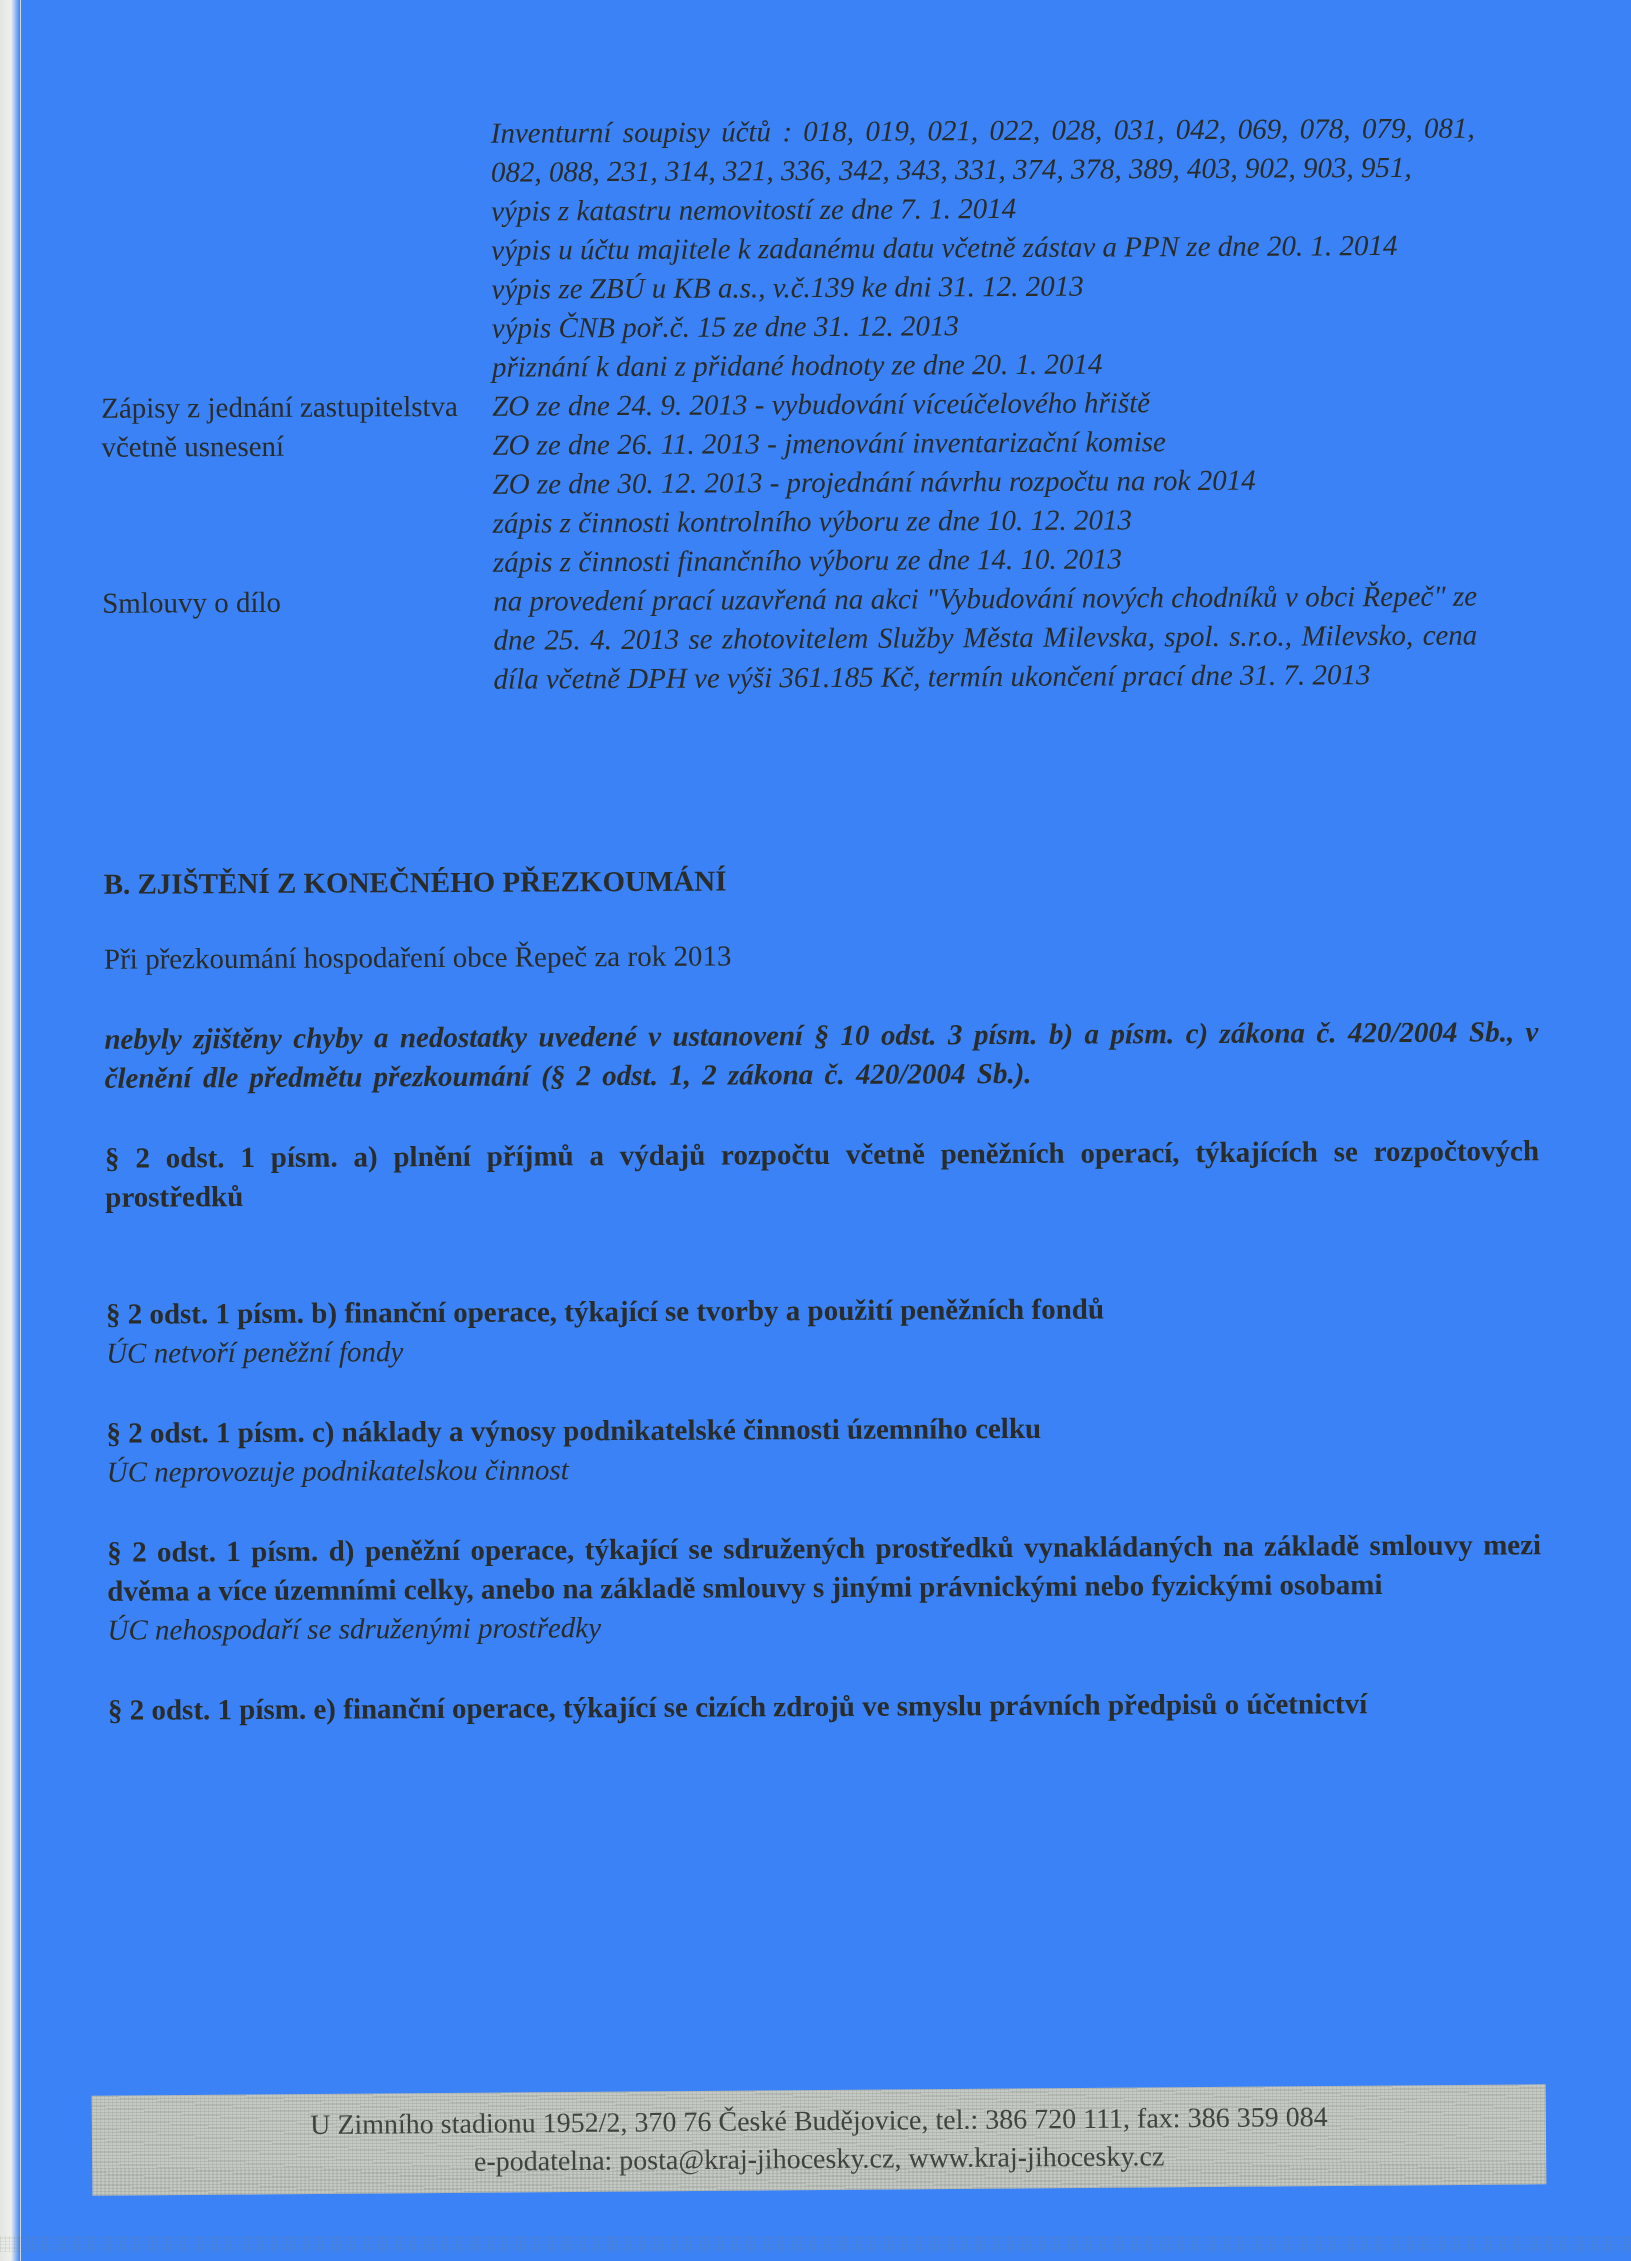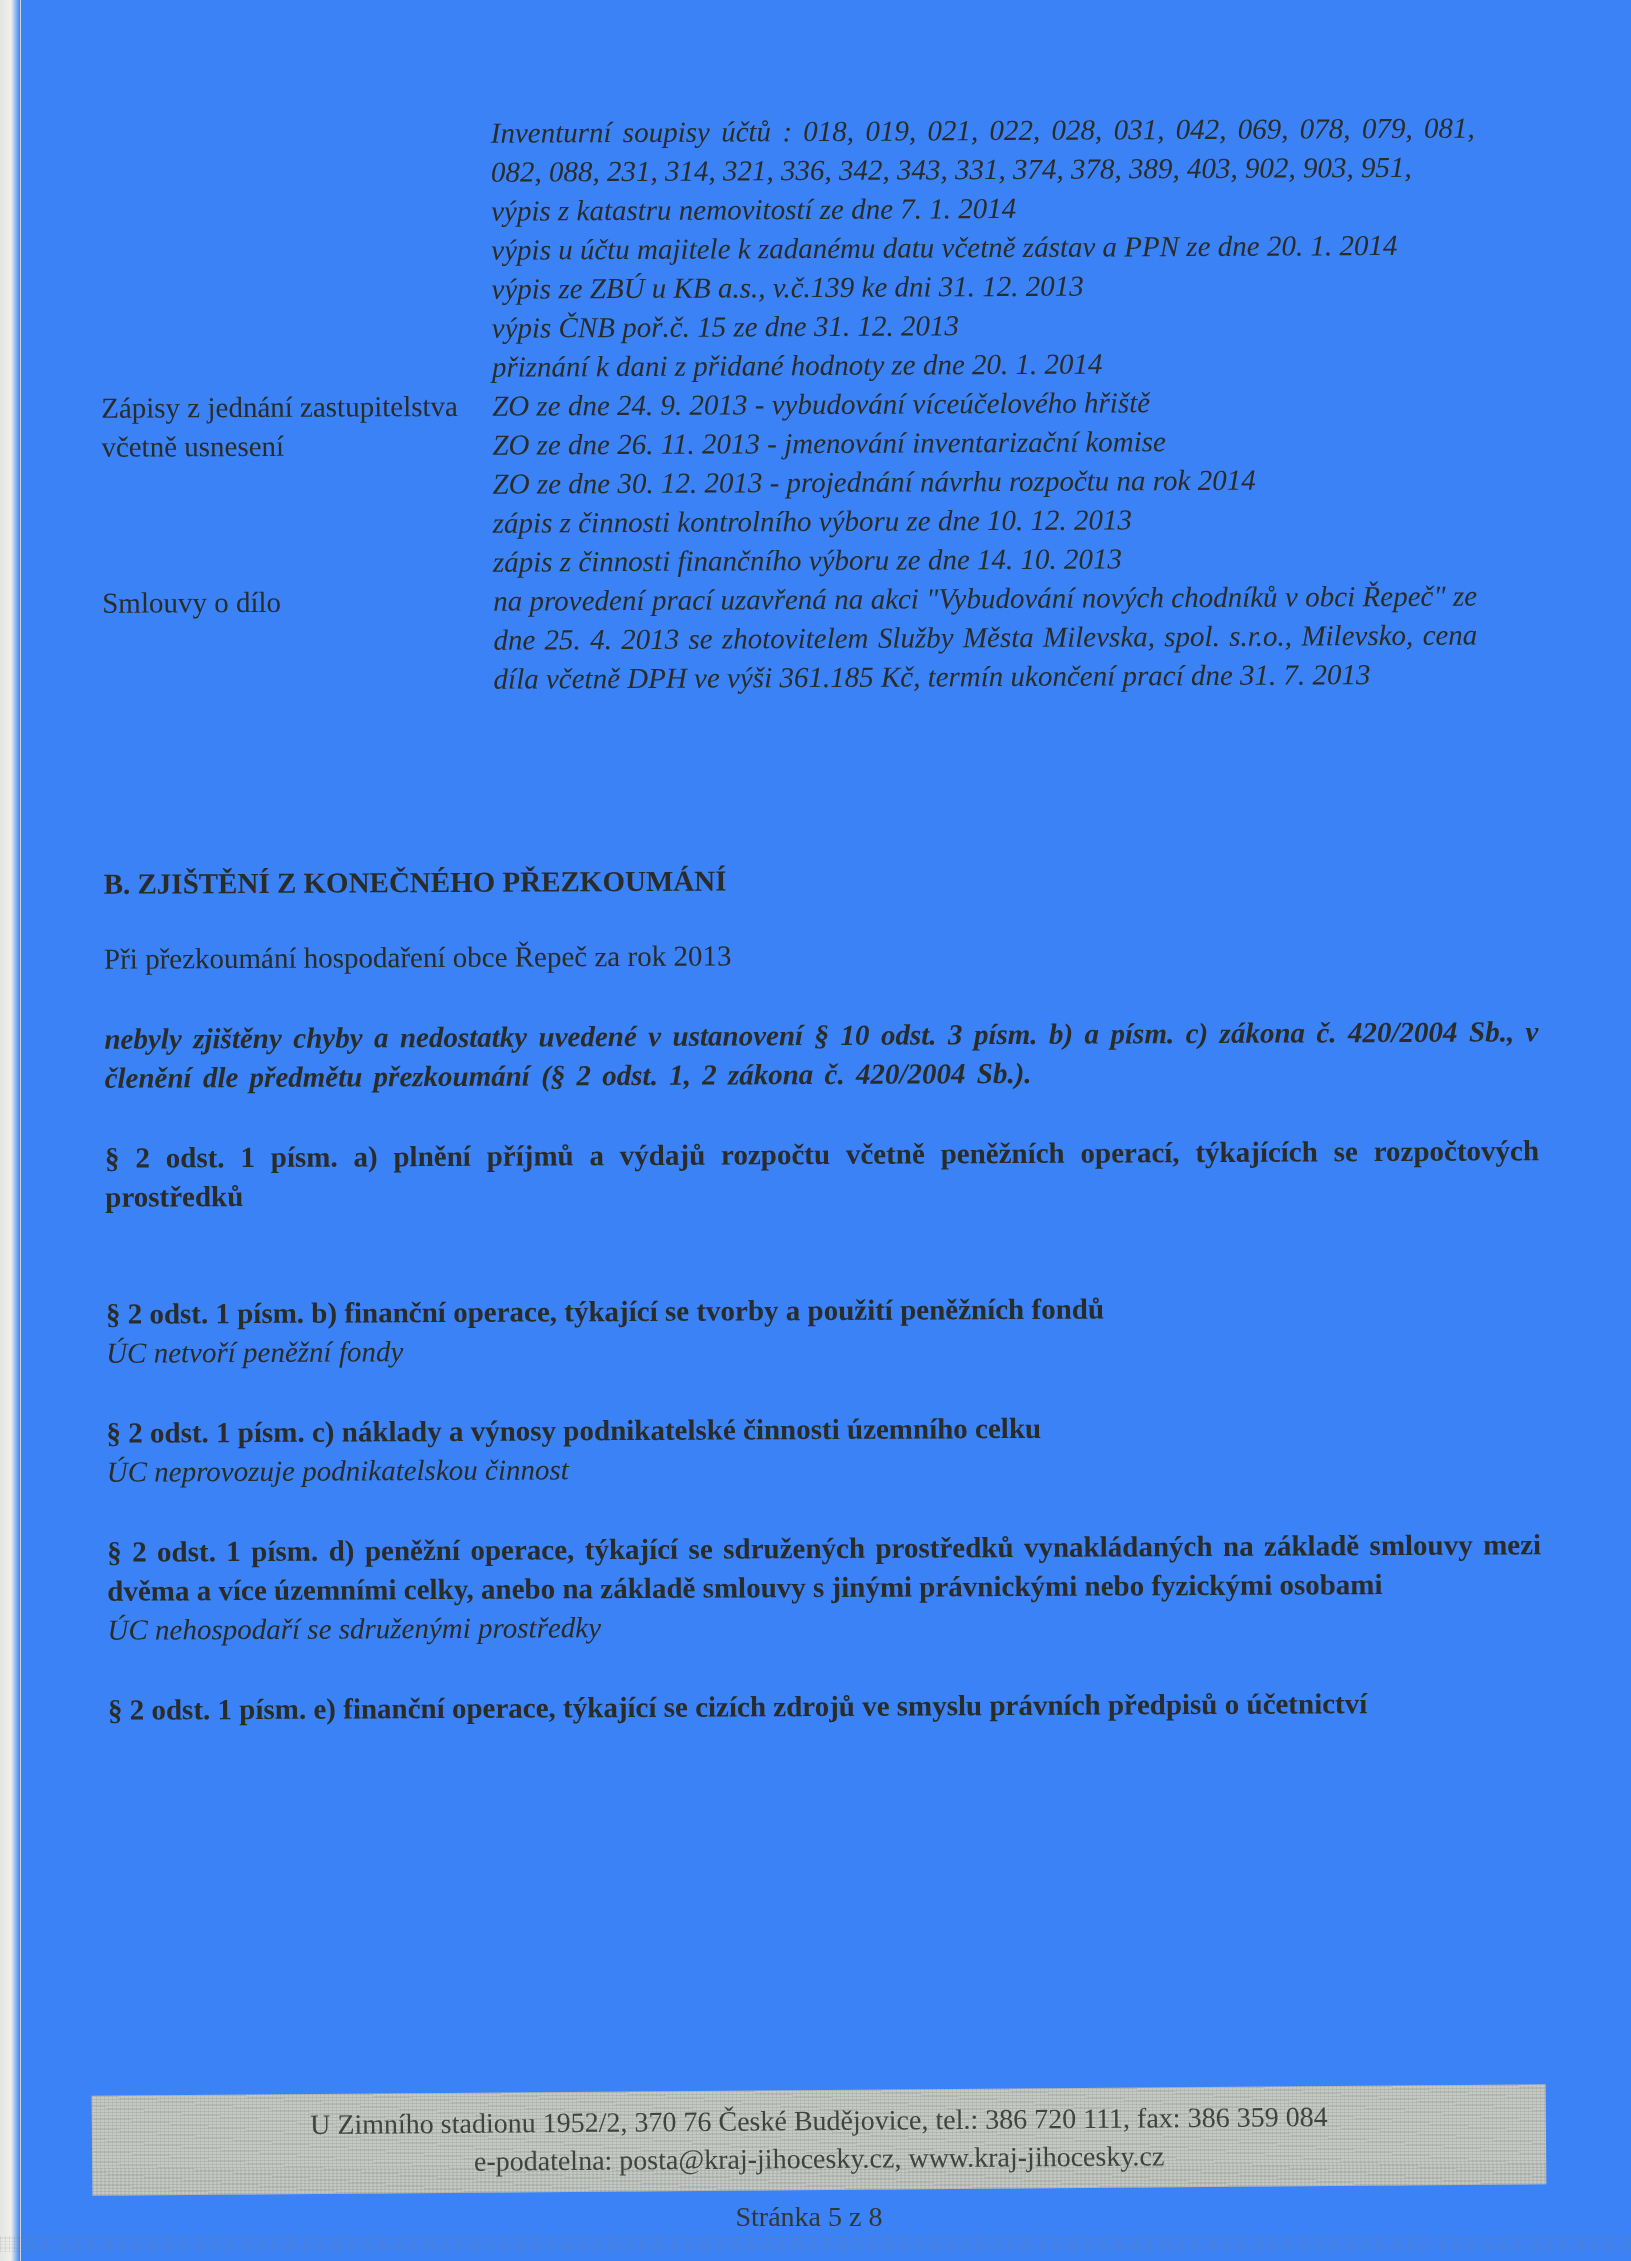--- a/index.html
+++ b/index.html
@@ -133,16 +133,15 @@
       <div class="para-note"></div>
     </div>
 
   </div>
 
   <div class="footer-band">
     <div>U Zimního stadionu 1952/2, 370 76  České Budějovice, tel.: 386 720 111, fax: 386 359 084</div>
     <div>e-podatelna: posta@kraj-jihocesky.cz, www.kraj-jihocesky.cz</div>
   </div>
 
-  <div class="page-indicator">Stránka 5 z 8</div>
   <div class="bottom-noise"></div>
 </div>
 
 
 </body></html>

